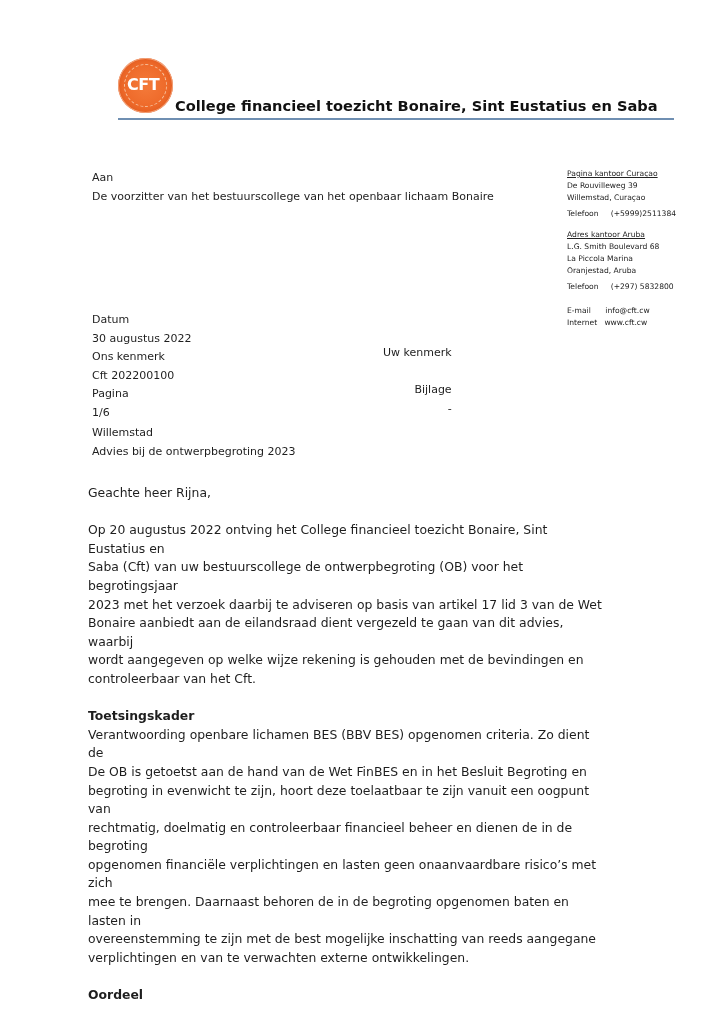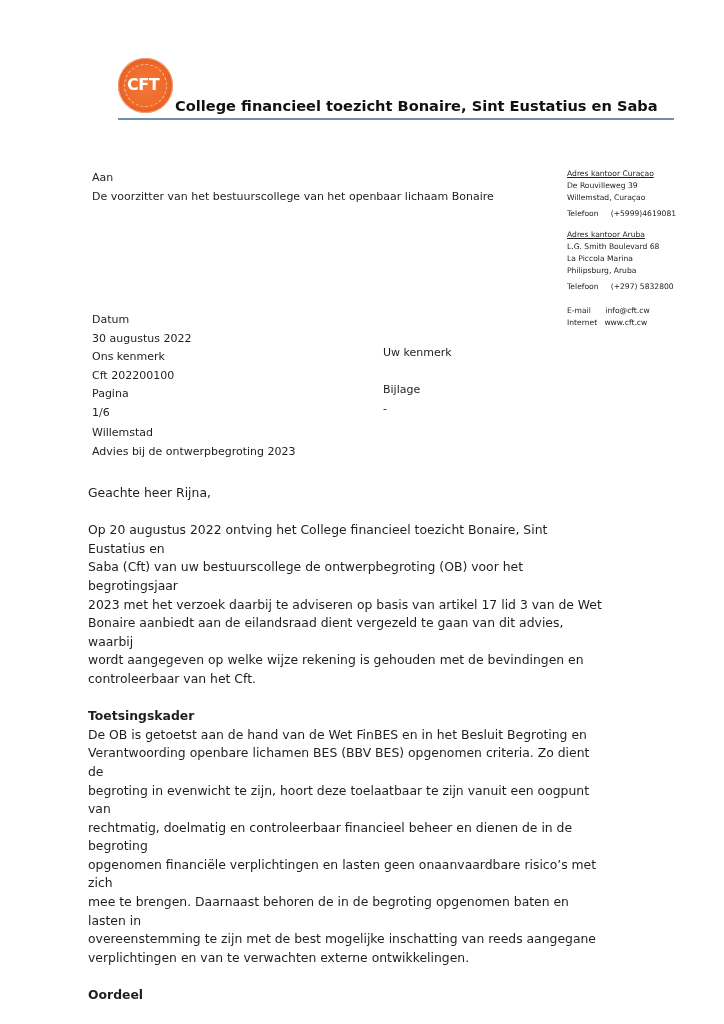--- a/index.html
+++ b/index.html
@@ -22,21 +22,21 @@
   .sidebar { left: 567px; top: 168px; width: 150px; font-size: 7.6px; line-height: 11.8px; color: #222; }
   .sb-block { margin-bottom: 9px; }
   .sb-head { text-decoration: underline; }
   .sb-phone { margin-top: 5px; white-space: pre; }
   .sb-contact { white-space: pre; }
 
   
   .main { font-size: 11px; line-height: 18.6px; color: #1e1e1e; }
   .addr { left: 92px; top: 169px; }
   .meta-left { left: 92px; top: 311px; }
-  .meta-right { left: 383px; top: 344px; }
+  .meta-right { left: 383px; top: 344px; text-align: right; }
   .meta-right .gap { height: 18.6px; }
   .subject { left: 92px; top: 424px; }
 
   
   .body { left: 88px; top: 484px; width: 520px; font-size: 12.4px; line-height: 18.6px; color: #1e1e1e; }
   .body p { margin: 0; }
   .para { margin-bottom: 18.6px !important; }
   .h { font-weight: bold; }
 </style>
 </head>
@@ -44,30 +44,30 @@
 
 <div class="abs logo">
   <div class="logo-ring"></div>
   <div class="logo-text">CFT</div>
 </div>
 <div class="abs org-title">College financieel toezicht Bonaire, Sint Eustatius en Saba</div>
 <div class="abs header-rule"></div>
 
 <div class="abs sidebar">
   <div class="sb-block">
-    <div class="sb-head">Adres kantoor Curaçao</div>
+    <div class="sb-head">Pagina kantoor Curaçao</div>
     <div>De Rouvilleweg 39</div>
     <div>Willemstad, Curaçao</div>
-    <div class="sb-phone"><span>Telefoon</span>     <span>(+5999)4619081</span></div>
+    <div class="sb-phone"><span>Telefoon</span>     <span>(+5999)2511384</span></div>
   </div>
   <div class="sb-block">
     <div class="sb-head">Adres kantoor Aruba</div>
     <div>L.G. Smith Boulevard 68</div>
     <div>La Piccola Marina</div>
-    <div>Philipsburg, Aruba</div>
+    <div>Oranjestad, Aruba</div>
     <div class="sb-phone"><span>Telefoon</span>     <span>(+297) 5832800</span></div>
   </div>
   <div class="sb-contact" style="margin-top:12px"><span>E-mail</span>      <span>info@cft.cw</span></div>
   <div class="sb-contact"><span>Internet</span>   <span>www.cft.cw</span></div>
 </div>
 
 <div class="abs main addr">
   <div>Aan</div>
   <div>De voorzitter van het bestuurscollege van het openbaar lichaam Bonaire</div>
 </div>
@@ -100,22 +100,22 @@
     <div>Op 20 augustus 2022 ontving het College financieel toezicht Bonaire, Sint Eustatius en</div>
     <div>Saba (Cft) van uw bestuurscollege de ontwerpbegroting (OB) voor het begrotingsjaar</div>
     <div>2023 met het verzoek daarbij te adviseren op basis van artikel 17 lid 3 van de Wet</div>
     <div>Bonaire aanbiedt aan de eilandsraad dient vergezeld te gaan van dit advies, waarbij</div>
     <div>wordt aangegeven op welke wijze rekening is gehouden met de bevindingen en</div>
     <div>controleerbaar van het Cft.</div>
   </div>
 
   <div style="margin-bottom:18.6px">
     <div class="h">Toetsingskader</div>
+    <div>Verantwoording openbare lichamen BES (BBV BES) opgenomen criteria. Zo dient de</div>
     <div>De OB is getoetst aan de hand van de Wet FinBES en in het Besluit Begroting en</div>
-    <div>Verantwoording openbare lichamen BES (BBV BES) opgenomen criteria. Zo dient de</div>
     <div>begroting in evenwicht te zijn, hoort deze toelaatbaar te zijn vanuit een oogpunt van</div>
     <div>rechtmatig, doelmatig en controleerbaar financieel beheer en dienen de in de begroting</div>
     <div>opgenomen financiële verplichtingen en lasten geen onaanvaardbare risico’s met zich</div>
     <div>mee te brengen. Daarnaast behoren de in de begroting opgenomen baten en lasten in</div>
     <div>overeenstemming te zijn met de best mogelijke inschatting van reeds aangegane</div>
     <div>verplichtingen en van te verwachten externe ontwikkelingen.</div>
   </div>
 
   <div>
     <div class="h">Oordeel</div>

